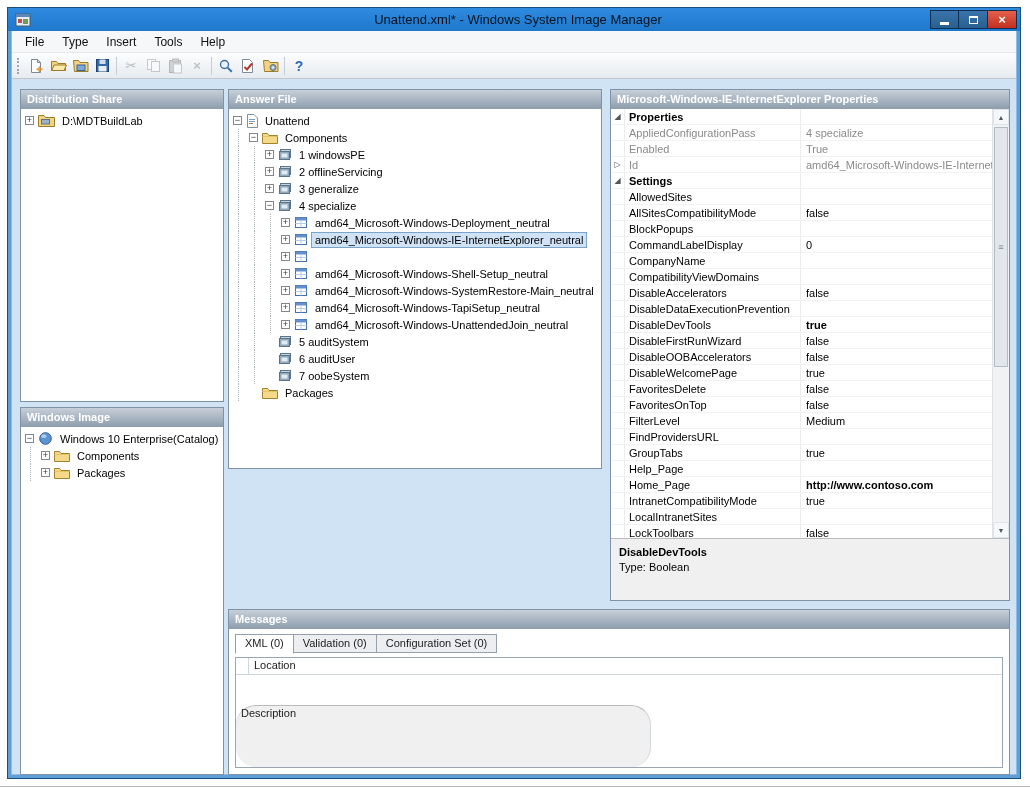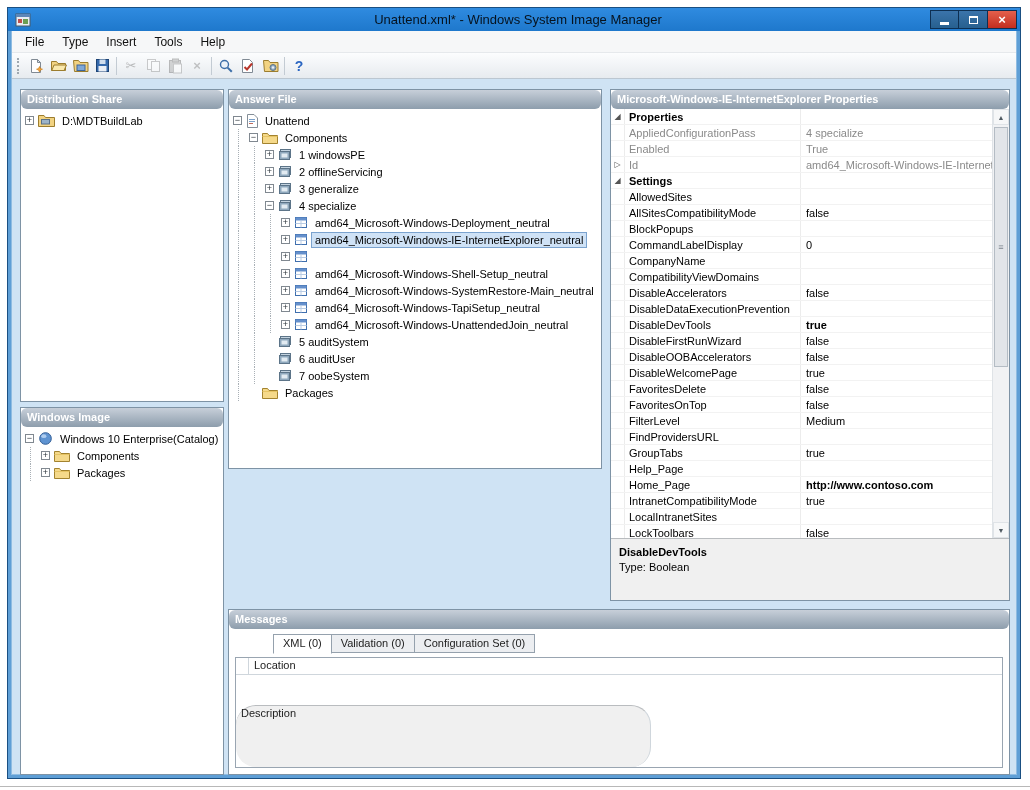--- a/index.html
+++ b/index.html
@@ -37,21 +37,21 @@
   .tb-btn{width:22px;height:22px;display:flex;align-items:center;justify-content:center;}
   .tb-btn.disabled{filter:grayscale(1) opacity(0.45);}
   .tb-sep{width:1px;height:18px;background:#c3cbd3;margin:0 3px;}
   .glyph{font-size:13px;line-height:1;}
 
   .workspace{position:absolute;left:0;right:0;top:48px;bottom:0;}
 
   
   .panel{position:absolute;border:1px solid #7e93a5;background:#fff;}
   .panel-header{height:19px;background:linear-gradient(#c7cfd9,#8d9dac);color:#fff;font-weight:bold;
-                padding:3px 6px 0;font-size:11px;white-space:nowrap;overflow:hidden;border-radius:6px;}
+                padding:3px 6px 0;font-size:11px;white-space:nowrap;overflow:hidden;}
   .panel-body{position:absolute;left:0;right:0;top:19px;bottom:0;background:#fff;overflow:hidden;}
 
   #panel-dist{left:8px;top:10px;width:204px;height:313px;}
   #panel-wimg{left:8px;top:328px;width:204px;height:368px;}
   #panel-answer{left:216px;top:10px;width:374px;height:380px;}
   #panel-props{left:598px;top:10px;width:400px;height:512px;}
   #panel-msgs{left:216px;top:530px;width:782px;height:166px;}
 
   
   .tree{padding:3px 2px;}
@@ -84,21 +84,21 @@
   .sb-up{top:0;} .sb-down{bottom:0;}
   .sb-thumb{position:absolute;left:1px;right:1px;top:18px;height:240px;background:#e2e5e9;
             border:1px solid #b4bcc4;display:flex;align-items:center;justify-content:center;
             color:#7a838c;font-size:9px;}
 
   .desc{position:absolute;left:0;right:0;bottom:0;height:62px;background:#f0f0f0;
         border-top:1px solid #b9bcbf;padding:7px 8px;}
   .desc-name{font-weight:bold;margin-bottom:3px;}
 
   
-  .tabs{display:flex;padding:5px 0 0 6px;position:relative;z-index:2;margin-left:38px;}
+  .tabs{display:flex;padding:5px 0 0 6px;position:relative;z-index:2;}
   .tab{font-size:11px;padding:2px 9px 3px;border:1px solid #95a1ad;background:#eceef1;color:#222;}
   .tab+.tab{border-left:none;}
   .tab.active{background:#fff;border-bottom-color:#fff;margin-bottom:-1px;}
   .msg-table{position:absolute;left:6px;right:6px;top:28px;bottom:6px;border:1px solid #99a5b1;background:#fff;}
   .msg-head{display:flex;height:17px;border-bottom:1px solid #cfd6dc;}
   .msg-gutter{width:13px;flex:none;border-right:1px solid #cfd6dc;}
   .msg-col{padding:1px 5px;font-size:11px;color:#222;}
   .msg-col.desc{width:415px;flex:none;border-right:1px solid #cfd6dc;border-radius:20px;}
   .msg-col.loc{flex:1;}
 </style>

